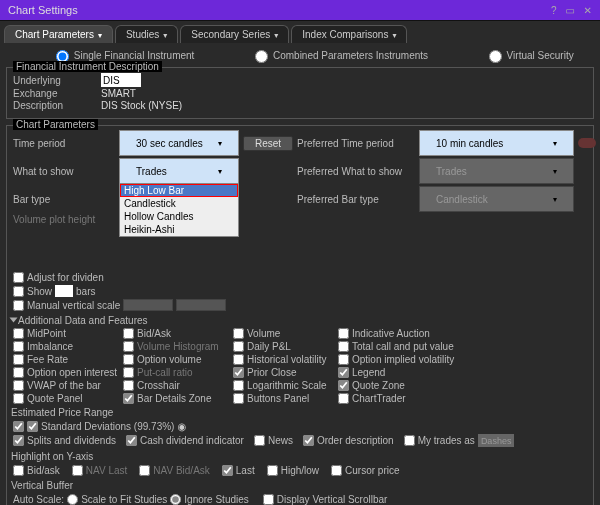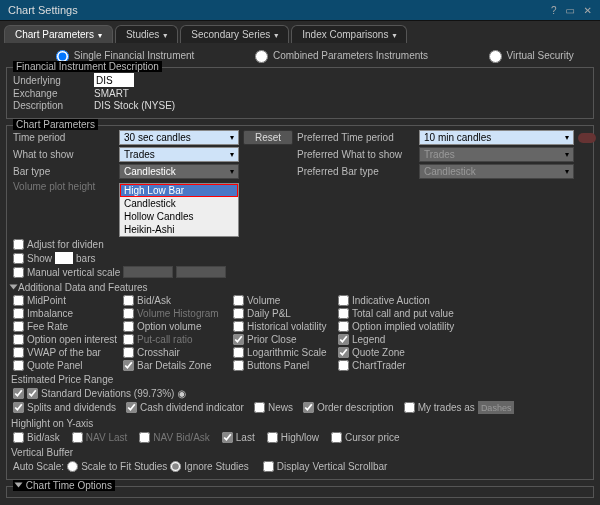--- a/index.html
+++ b/index.html
@@ -1,38 +1,38 @@
 <!DOCTYPE html>
 <html><head>
 <meta charset="utf-8">
 <style>
   * { box-sizing: border-box; font-family: Arial, sans-serif; }
   body { margin: 0; background: #2a2a2a; color: #ccc; font-size: 10px; width: 600px; height: 505px; overflow: hidden; }
-  .titlebar { background: #0c4a6e; padding: 4px 8px; display: flex; justify-content: space-between; align-items: center; border-bottom: 1px solid #111; }
+  .titlebar { background: #6d28d9; padding: 4px 8px; display: flex; justify-content: space-between; align-items: center; border-bottom: 1px solid #111; }
   .titlebar-title { font-size: 11px; color: #ddd; }
   .titlebar-icons span { margin-left: 6px; color: #aaa; font-size: 10px; cursor: pointer; }
   .tab-bar { display: flex; padding: 4px 4px 0 4px; gap: 2px; background: #2a2a2a; }
   .tab { padding: 3px 10px 3px 10px; background: #222; color: #ccc; border-radius: 6px 6px 0 0; border: 1px solid #555; border-bottom: none; font-size: 10px; white-space: nowrap; }
   .tab.active { background: #444; color: #fff; font-weight: normal; }
   .tab::after { content: "▾"; font-size: 8px; margin-left: 4px; }
   .content { padding: 4px 6px; }
   .radio-row { padding: 3px 2px 4px 2px; }
   .radio-item { margin-right: 10px; color: #bbb; margin-left: 48px; }
   .radio-item input { vertical-align: middle; margin: 0 2px 0 0; }
   .fieldset { border: 1px solid #555; padding: 4px 6px 6px 6px; margin-bottom: 6px; position: relative; }
   .fieldset-title { position: absolute; top: -7px; left: 6px; background: #000000; padding: 0 3px; color: #bbb; font-size: 10px; }
-  .frow { display: flex; align-items: center; gap: 13px; margin: 1px 0; }
+  .frow { display: flex; align-items: center; gap: 20px; margin: 1px 0; }
   .lbl { color: #bbb; width: 68px; }
   .lbl-sm { width: auto; color: #bbb; }
   .val { color: #ddd; }
   .input-txt { background: #fff; color: #000; border: none; height: 14px; padding: 0 2px; font-size: 10px; }
   .params-grid { display: grid; grid-template-columns: 102px 120px 50px 118px 155px 20px; gap: 2px 4px; align-items: center; }
   .pg-lbl { color: #bbb; white-space: nowrap; }
   .pg-lbl.dim { color: #777; }
-  .dd { display: flex; align-items: center; justify-content: space-between; background: #666; color: #fff; height: 15px; padding: 0 4px; font-size: 10px; border: 1px solid #444; }
+  .dd { display: flex; align-items: center; justify-content: space-between; background: #666; color: #fff; height: 26px; padding: 0 16px; font-size: 10px; border: 1px solid #444; }
   .dd.combo { background: #cfe3f8; color: #000; border: 1px solid #888; }
   .dd.dim { color: #999; }
   .dd .arrow { font-size: 8px; color: #000; }
   .dd.combo .arrow { color: #000; }
   .btn-reset { background: #555; color: #ddd; border: 1px solid #333; padding: 1px 6px; font-size: 10px; border-radius: 2px; height: 15px; }
   .toggle-blob { width: 18px; height: 10px; border-radius: 5px; background: #633; }
   .dropdown-pop { position: absolute; background: #eee; color: #000; width: 120px; font-size: 10px; border: 1px solid #888; z-index: 5; }
   .dropdown-pop div { padding: 1px 4px; }
   .dropdown-pop .hl { background: #4a78c6; color: #fff; outline: 1px solid red; outline-offset: -1px; }
   .check-row { display: flex; align-items: center; gap: 3px; padding: 1px 0; flex-wrap: wrap; }

